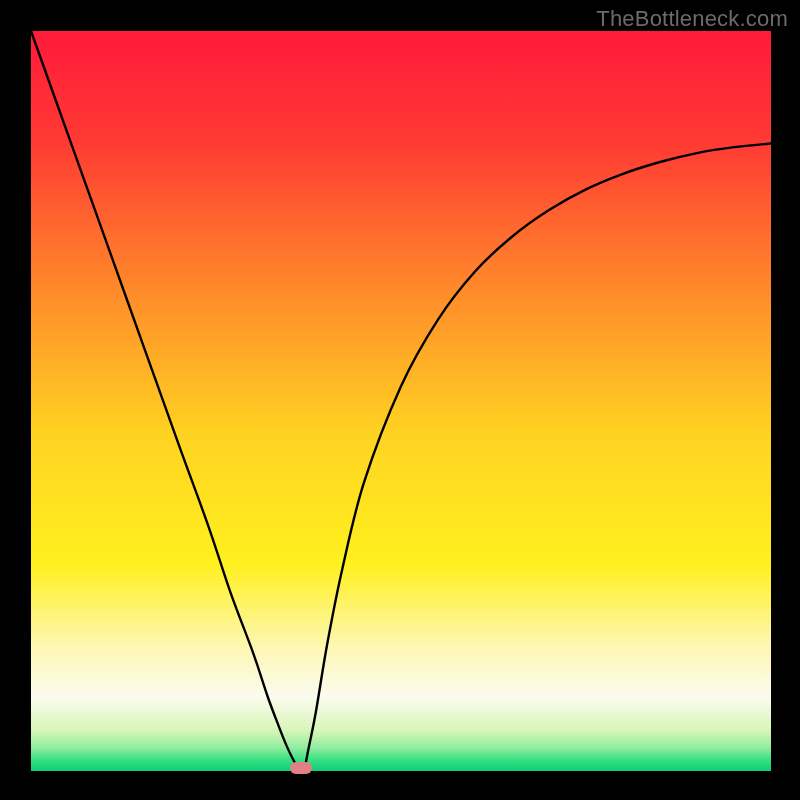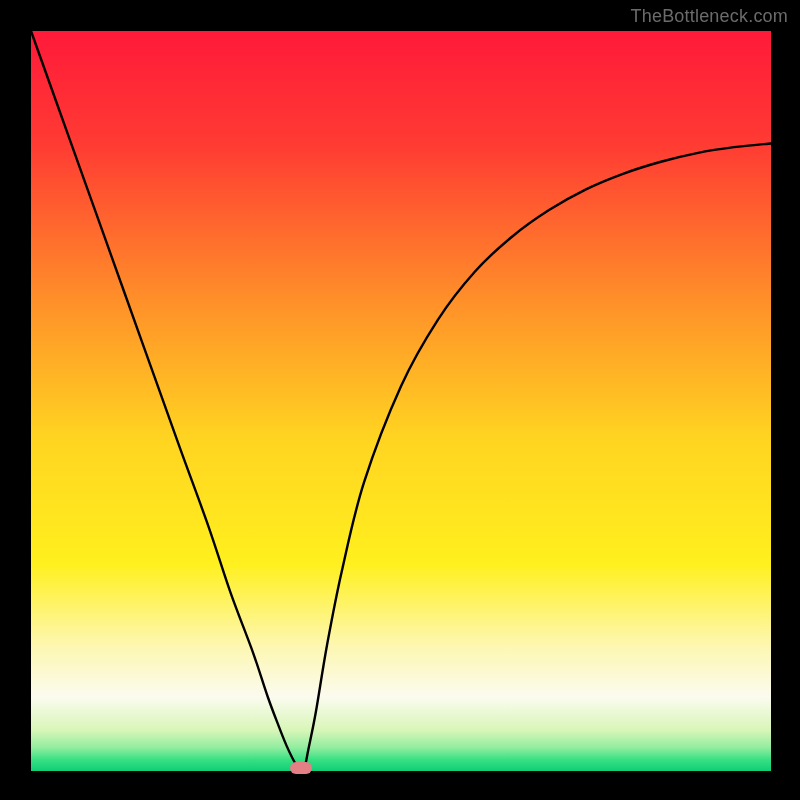--- a/index.html
+++ b/index.html
@@ -45,21 +45,21 @@
     width: 22px;
     height: 12px;
     border-radius: 6px;
     transform: translate(-50%, -50%);
   }
   .watermark {
     position: absolute;
     top: 6px;
     right: 12px;
     color: #6b6b6b;
-    font-size: 18px;
+    font-size: 22px;
     letter-spacing: 0.2px;
     font-weight: 500;
   }
 </style>
 </head>
 <body>
 
 <div class="frame">
 
   <div class="watermark">TheBottleneck.com</div>

